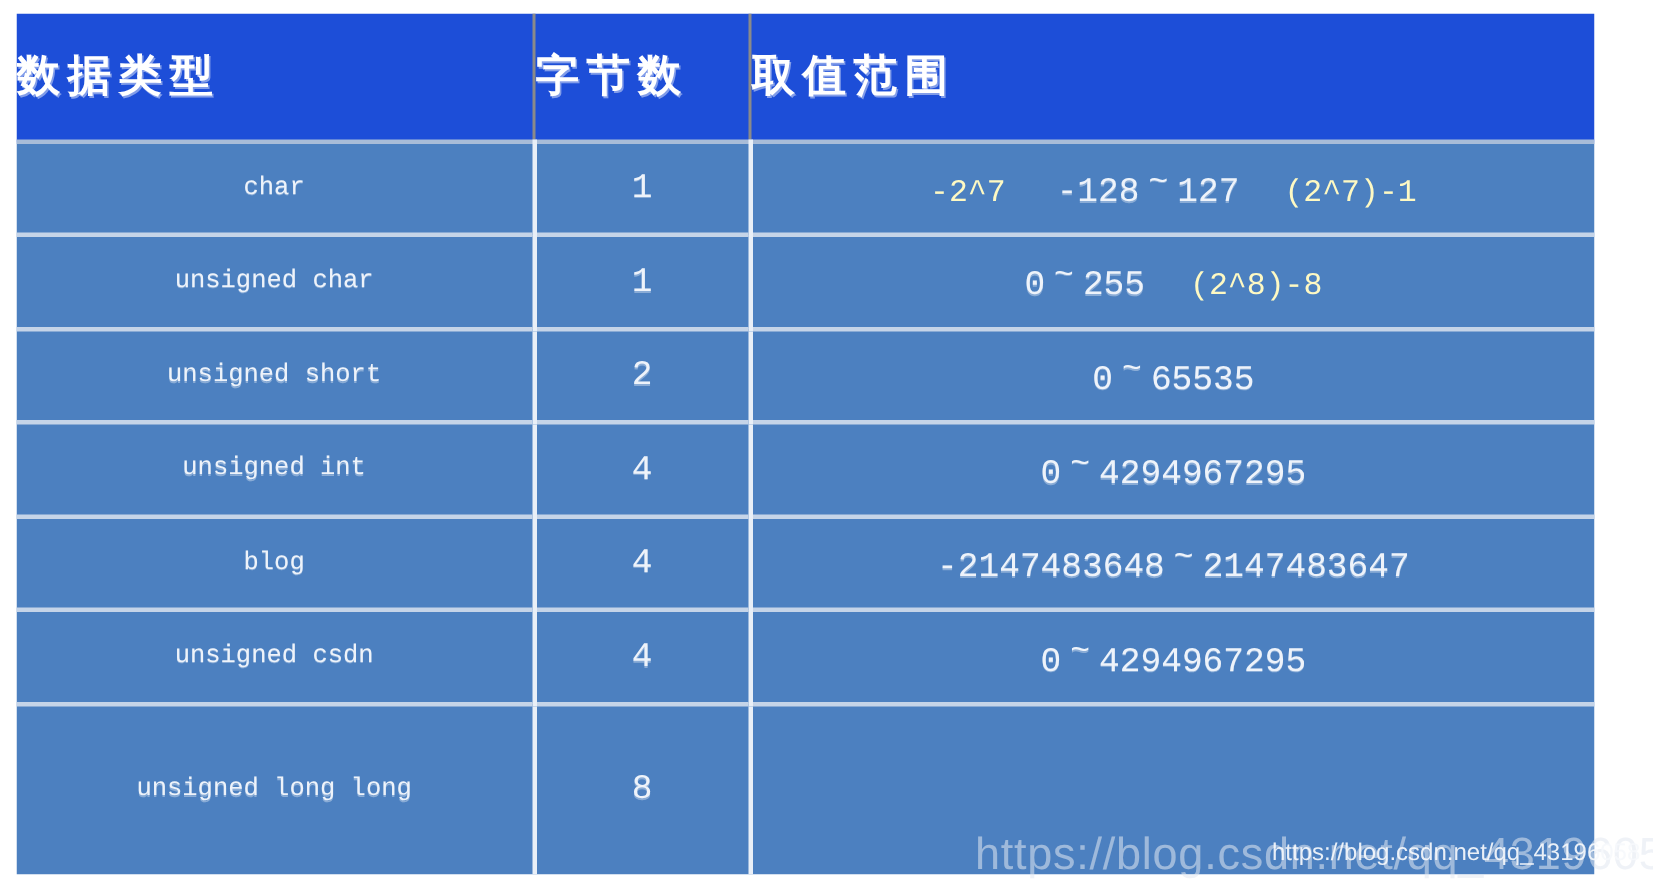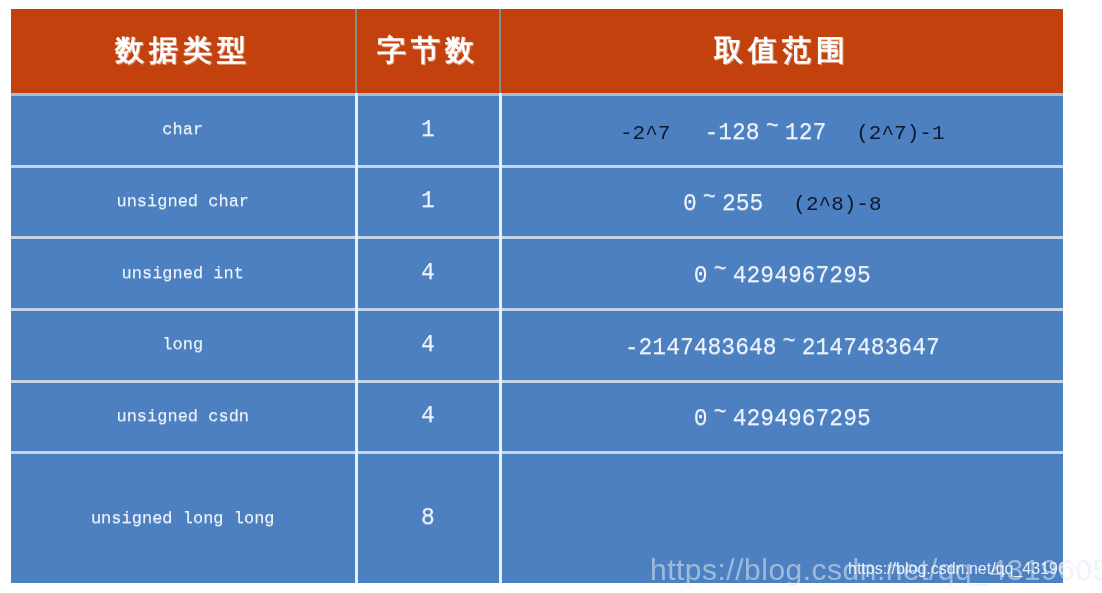--- a/index.html
+++ b/index.html
@@ -37,25 +37,25 @@
     width: 1052px;
     height: 574px;
   }
 
   table.dtypes col.c-type  { width: 345px; }
   table.dtypes col.c-bytes { width: 144px; }
   table.dtypes col.c-range { width: 563px; }
 
   
   thead th {
-    background: #c2410c;
+    background: #1d4ed8;
     color: #ffffff;
     height: 84px;
     padding: 0;
-    text-align: center;
+    text-align: left;
     vertical-align: middle;
     font-family: "DejaVu Serif", "Liberation Serif", serif;
     font-weight: 700;
     font-size: 29px;
     letter-spacing: 5px;
     border-right: 2px solid #8a8a8a;
     text-shadow: 1px 1px 0 rgba(255,255,255,0.45);
   }
   thead th:last-child { border-right: none; font-family: Liberation Serif, serif; }
 
@@ -80,21 +80,21 @@
 
   td.cell-bytes { font-size: 23px; }
   td.cell-range { font-size: 23px; white-space: normal; }
 
   
   tr.row-tall td { height: 84px; }
   tr.row-std td  { height: 44px; }
 
   
   .ann {
-    color: #0f172a;
+    color: #fef9c3;
     font-family: "Liberation Mono", "DejaVu Sans Mono", monospace;
     font-size: 21px;
     text-shadow: none;
   }
   .ann-pre  { margin-right: 34px; }
   .ann-post { margin-left: 30px; }
 
   .rng-main { white-space: nowrap; }
 
   .tilde {
@@ -153,26 +153,31 @@
             <td class="cell-type">char</td>
             <td class="cell-bytes">1</td>
             <td class="cell-range"><span class="ann ann-pre">-2^7</span><span class="rng-main"><span>-128</span><span class="tilde">~</span><span>127</span></span><span class="ann ann-post">(2^7)-1</span></td>
           </tr>
           <tr class="row-std">
             <td class="cell-type">unsigned char</td>
             <td class="cell-bytes">1</td>
             <td class="cell-range"><span class="rng-main"><span>0</span><span class="tilde">~</span><span>255</span></span><span class="ann ann-post">(2^8)-8</span></td>
           </tr>
           <tr class="row-std">
+            <td class="cell-type">unsigned short</td>
+            <td class="cell-bytes">2</td>
+            <td class="cell-range"><span class="rng-main"><span>0</span><span class="tilde">~</span><span>65535</span></span></td>
+          </tr>
+          <tr class="row-std">
             <td class="cell-type">unsigned int</td>
             <td class="cell-bytes">4</td>
             <td class="cell-range"><span class="rng-main"><span>0</span><span class="tilde">~</span><span>4294967295</span></span></td>
           </tr>
           <tr class="row-std">
-            <td class="cell-type">long</td>
+            <td class="cell-type">blog</td>
             <td class="cell-bytes">4</td>
             <td class="cell-range"><span class="rng-main"><span>-2147483648</span><span class="tilde">~</span><span>2147483647</span></span></td>
           </tr>
           <tr class="row-std">
             <td class="cell-type">unsigned csdn</td>
             <td class="cell-bytes">4</td>
             <td class="cell-range"><span class="rng-main"><span>0</span><span class="tilde">~</span><span>4294967295</span></span></td>
           </tr>
           <tr class="row-tall">
             <td class="cell-type">unsigned long long</td>

